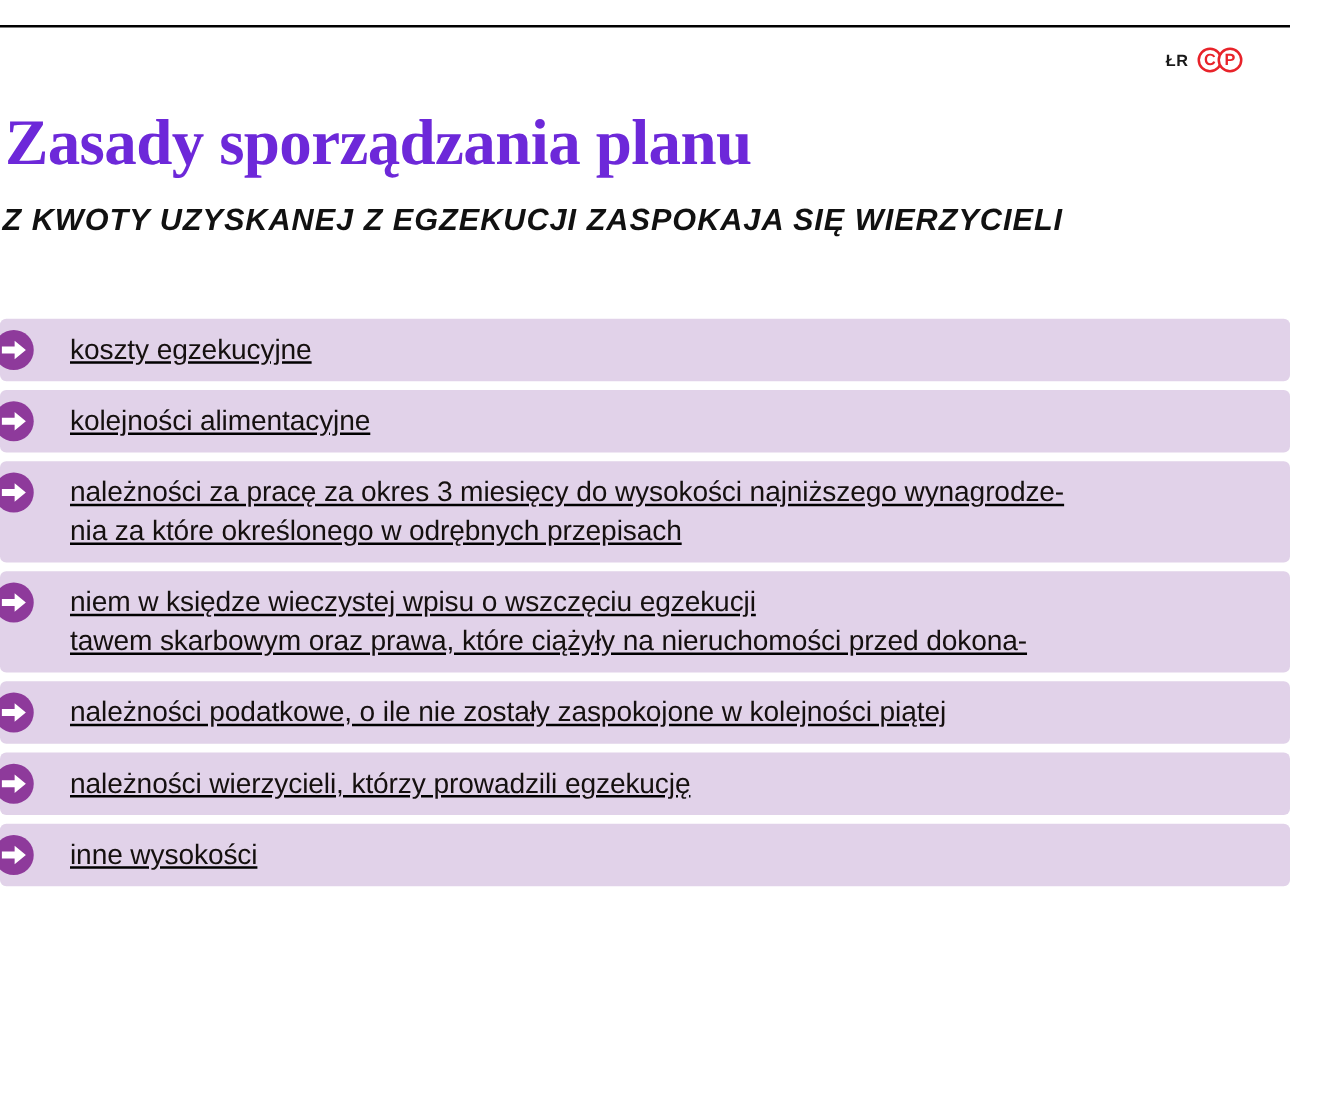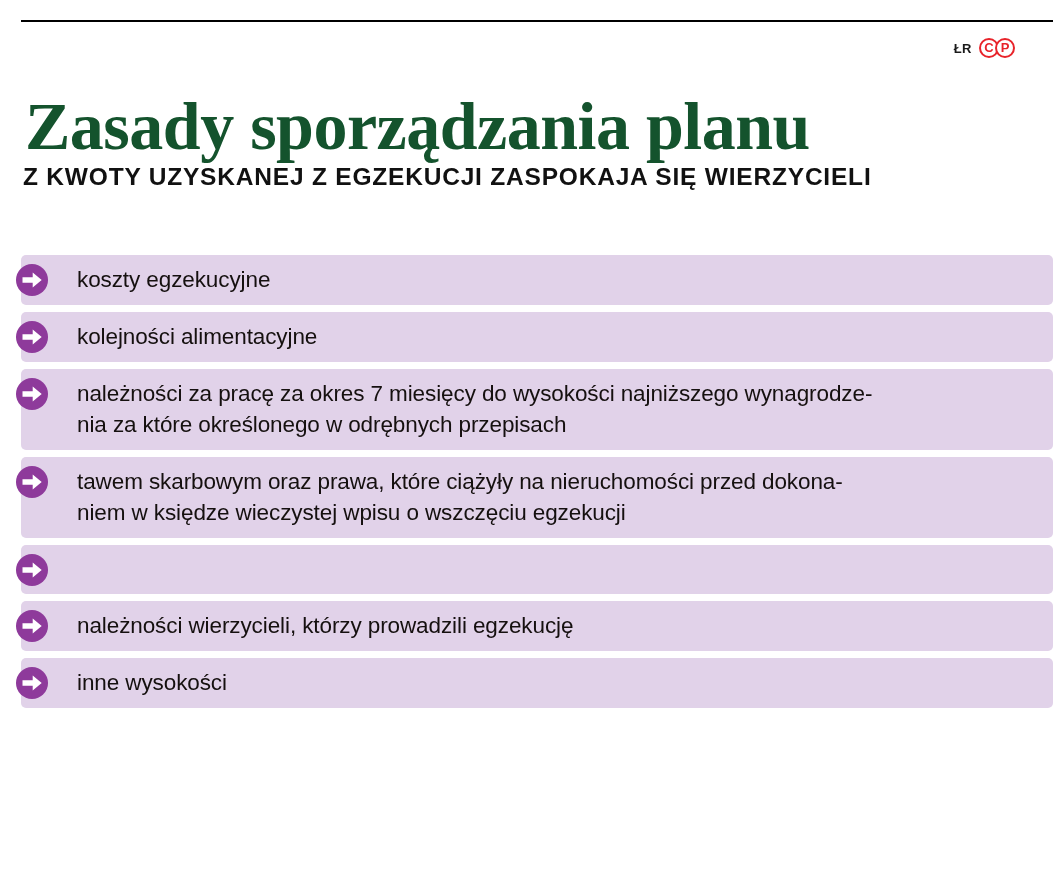--- a/index.html
+++ b/index.html
@@ -14,21 +14,20 @@
     font-family: "Liberation Sans", sans-serif;
     overflow: hidden;
     position: relative;
   }
 
   .page {
     position: relative;
     width: 1012px;
     height: 881px;
     background: #ffffff;
-    margin-left: 21px;
   }
 
   
   .top-rule {
     position: absolute;
     left: 0;
     top: 20px;
     width: 1032px;
     height: 2px;
     background: #000000;
@@ -72,58 +71,59 @@
   }
   .cp-circle.second { margin-left: -4px; }
 
   
   .title {
     position: absolute;
     left: 4px;
     top: 38px;
     font-family: "Liberation Serif", serif;
     font-weight: bold;
-    font-size: 68px;
+    font-size: 52px;
     line-height: 84px;
-    color: #14532d;
+    color: #6d28d9;
     letter-spacing: -0.5px;
     white-space: nowrap;
   }
 
   
   .subtitle {
     position: absolute;
     left: 2px;
     top: 160px;
     width: 1000px;
     font-family: "Liberation Sans", sans-serif;
     font-weight: bold;
     font-size: 24.5px;
     line-height: 34px;
     letter-spacing: 0.8px;
     color: #111111;
   }
-  .subtitle .ln { display: block; white-space: nowrap; }
+  .subtitle .ln { display: block; white-space: nowrap; font-style: italic; }
 
   
   .list {
     position: absolute;
     left: 0;
     top: 255px;
     width: 1032px;
   }
   .row {
     position: relative;
     background: #e1d2e9;
     border-radius: 5px;
     margin-bottom: 7px;
     padding: 9px 14px 10px 56px;
     min-height: 49px;
     display: flex;
     align-items: center;
+    text-decoration: underline;
   }
   .row.multi { align-items: flex-start; }
 
   .arrow-icon {
     position: absolute;
     left: -6px;
     top: 8px;
     width: 34px;
     height: 34px;
     flex: 0 0 auto;
@@ -187,46 +187,49 @@
     </div>
 
     <div class="row multi">
       <span class="arrow-icon">
         <svg viewBox="0 0 34 34" xmlns="http://www.w3.org/2000/svg">
           <circle cx="17" cy="17" r="16" fill="#8e3a9b"></circle>
           <path d="M7.5 14.2 h10.2 v-4.6 l9.0 7.4 -9.0 7.4 v-4.6 h-10.2 z" fill="#ffffff"></path>
         </svg>
       </span>
       <span class="row-text">
-        <span class="ln">należności za pracę za okres 7 miesięcy do wysokości najniższego wynagrodze-</span>
+        <span class="ln">należności za pracę za okres 3 miesięcy do wysokości najniższego wynagrodze-</span>
         <span class="ln">nia za które określonego w odrębnych przepisach</span>
       </span>
     </div>
 
 
     <div class="row multi">
       <span class="arrow-icon">
         <svg viewBox="0 0 34 34" xmlns="http://www.w3.org/2000/svg">
           <circle cx="17" cy="17" r="16" fill="#8e3a9b"></circle>
           <path d="M7.5 14.2 h10.2 v-4.6 l9.0 7.4 -9.0 7.4 v-4.6 h-10.2 z" fill="#ffffff"></path>
         </svg>
       </span>
       <span class="row-text">
+        <span class="ln">niem w księdze wieczystej wpisu o wszczęciu egzekucji</span>
         <span class="ln">tawem skarbowym oraz prawa, które ciążyły na nieruchomości przed dokona-</span>
-        <span class="ln">niem w księdze wieczystej wpisu o wszczęciu egzekucji</span>
-      </span>
-    </div>
-
-
-    <div class="row">
-      <span class="arrow-icon">
-        <svg viewBox="0 0 34 34" xmlns="http://www.w3.org/2000/svg">
-          <circle cx="17" cy="17" r="16" fill="#8e3a9b"></circle>
-          <path d="M7.5 14.2 h10.2 v-4.6 l9.0 7.4 -9.0 7.4 v-4.6 h-10.2 z" fill="#ffffff"></path>
-        </svg>
+      </span>
+    </div>
+
+
+    <div class="row">
+      <span class="arrow-icon">
+        <svg viewBox="0 0 34 34" xmlns="http://www.w3.org/2000/svg">
+          <circle cx="17" cy="17" r="16" fill="#8e3a9b"></circle>
+          <path d="M7.5 14.2 h10.2 v-4.6 l9.0 7.4 -9.0 7.4 v-4.6 h-10.2 z" fill="#ffffff"></path>
+        </svg>
+      </span>
+      <span class="row-text">
+        <span class="ln">należności podatkowe, o ile nie zostały zaspokojone w kolejności piątej</span>
       </span>
     </div>
 
     <div class="row">
       <span class="arrow-icon">
         <svg viewBox="0 0 34 34" xmlns="http://www.w3.org/2000/svg">
           <circle cx="17" cy="17" r="16" fill="#8e3a9b"></circle>
           <path d="M7.5 14.2 h10.2 v-4.6 l9.0 7.4 -9.0 7.4 v-4.6 h-10.2 z" fill="#ffffff"></path>
         </svg>
       </span>

